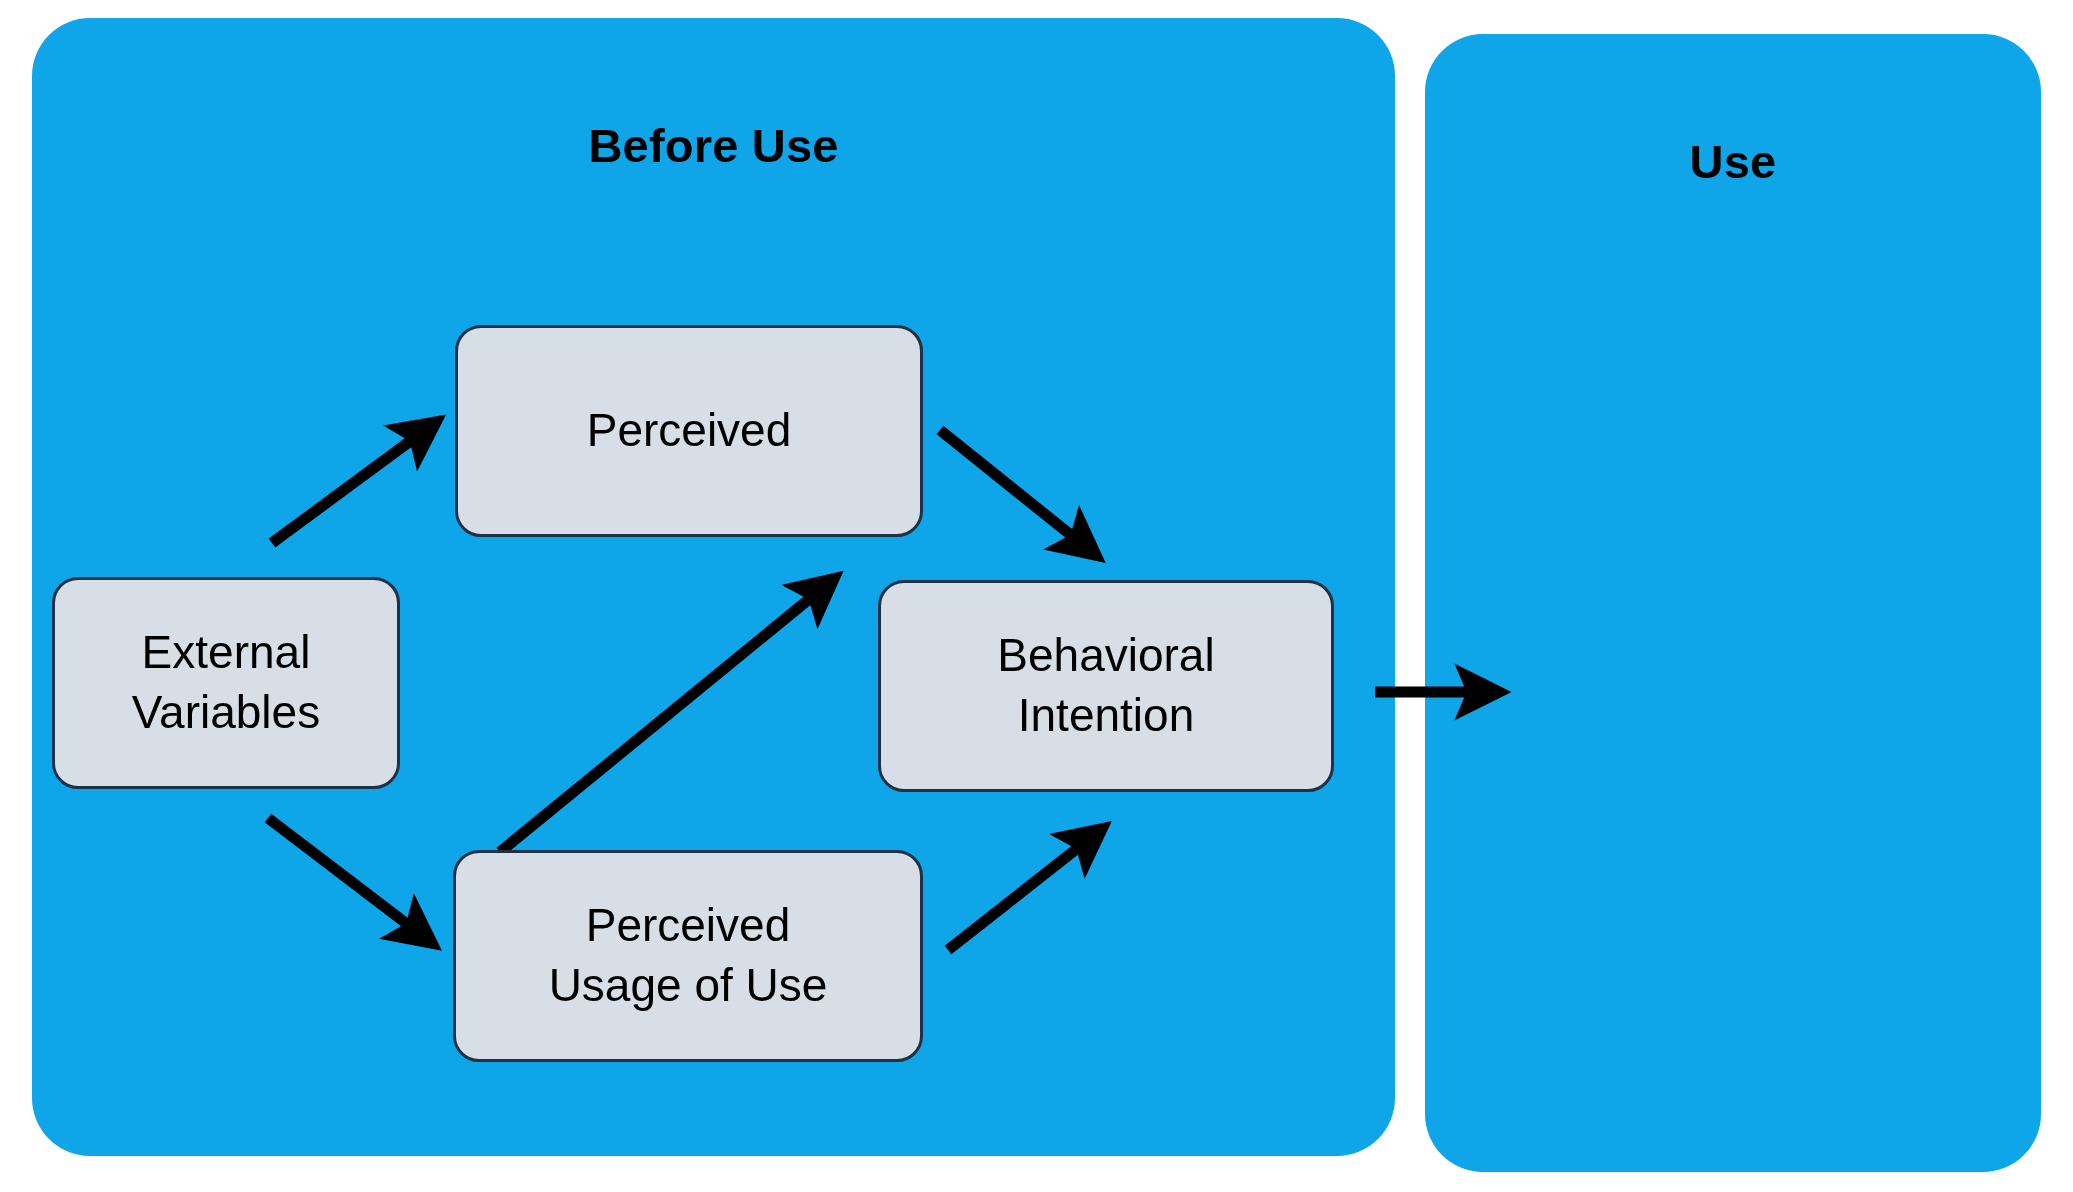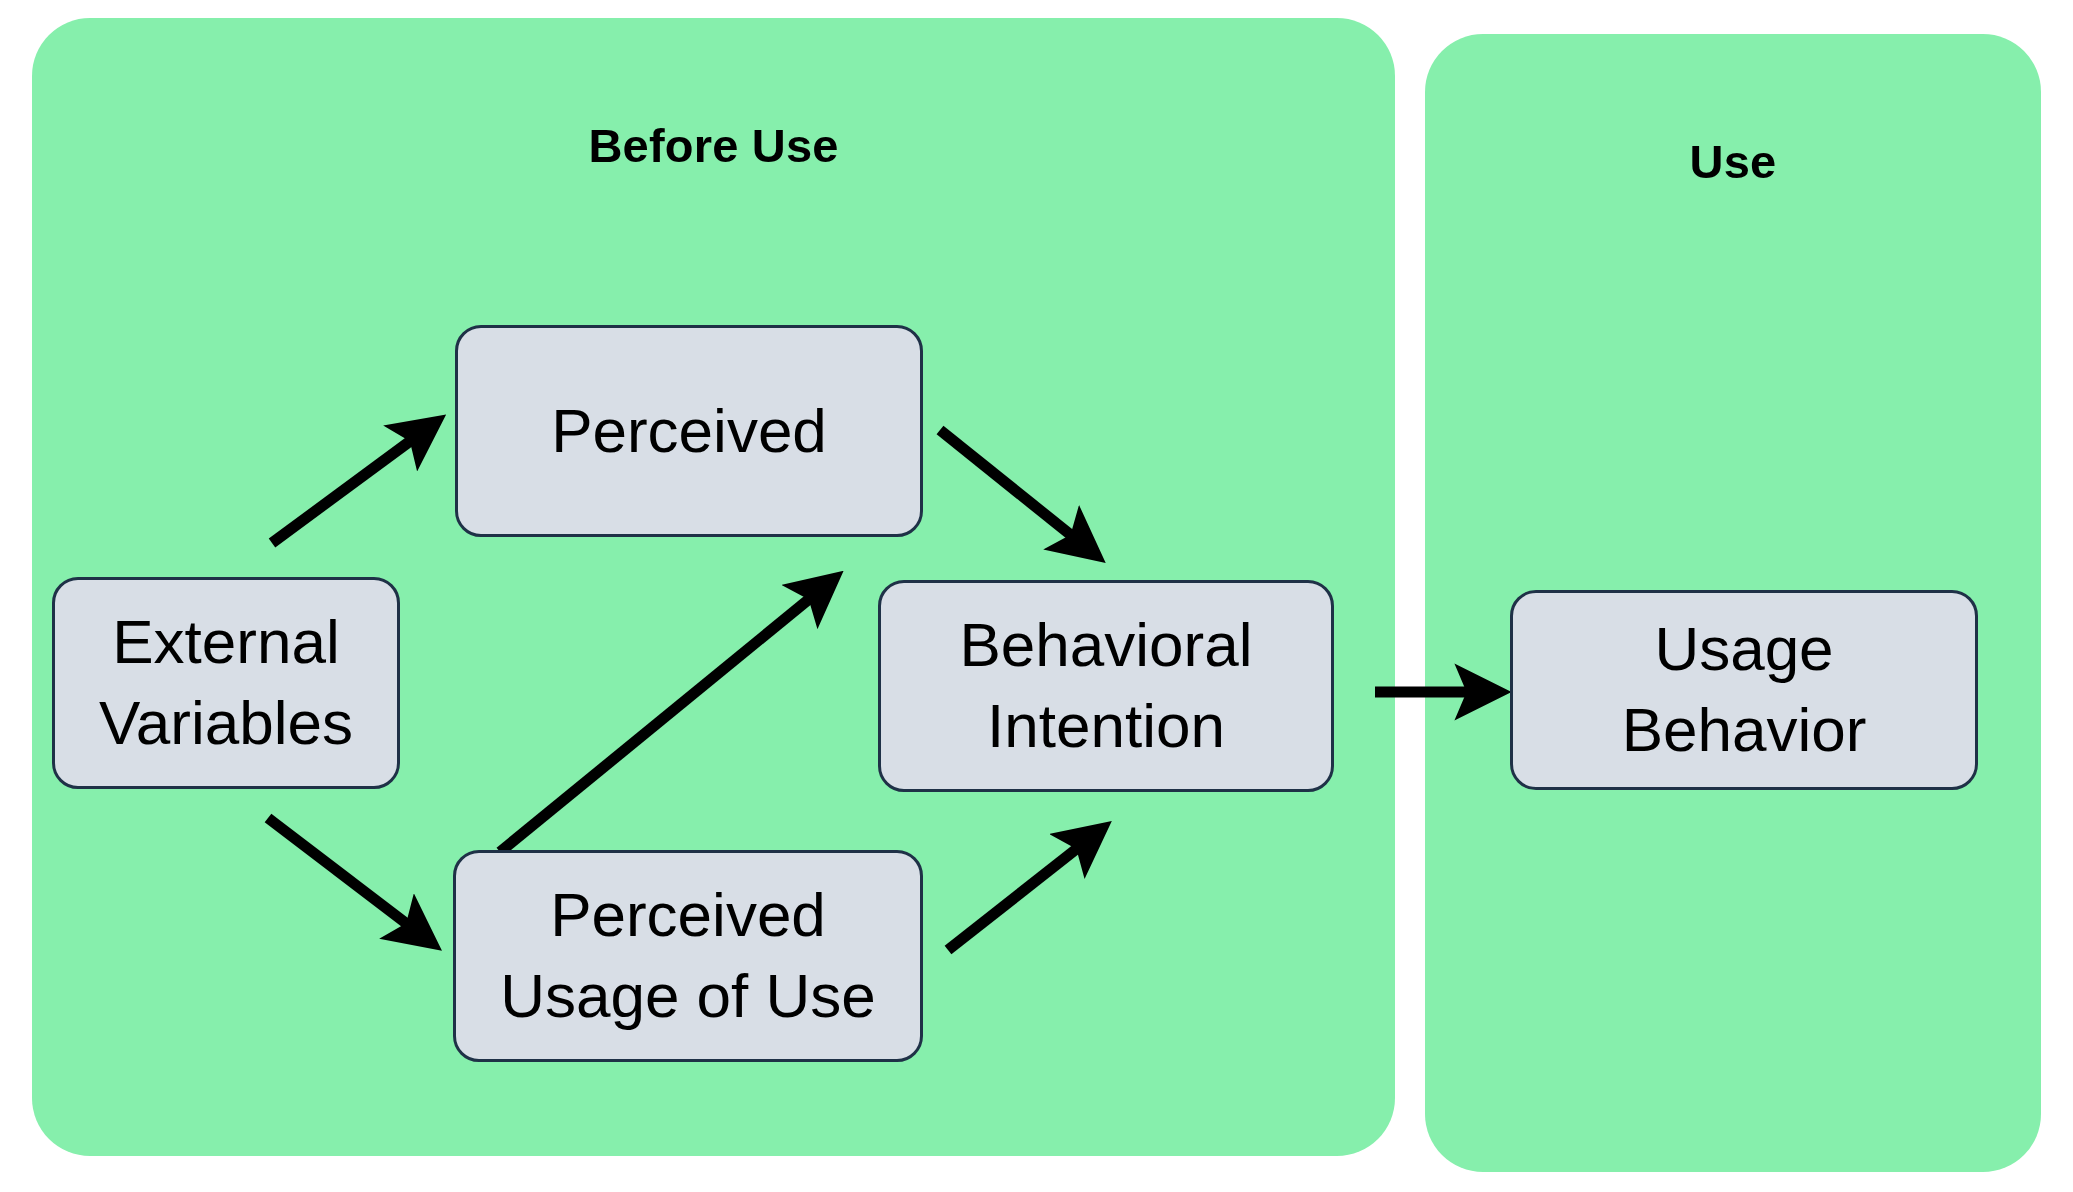--- a/index.html
+++ b/index.html
@@ -16,21 +16,21 @@
   #stage {
     position: relative;
     width: 2073px;
     height: 1192px;
     background: #ffffff;
   }
 
   
   .phase-panel {
     position: absolute;
-    background: #86efac;
+    background: #0ea5e9;
     border-radius: 58px;
     box-sizing: border-box;
   }
   #panel-before {
     left: 32px;
     top: 18px;
     width: 1363px;
     height: 1138px;
   }
   #panel-use {
@@ -57,21 +57,21 @@
     position: absolute;
     box-sizing: border-box;
     background: #d8dee6;
     border: 3px solid #1f3147;
     border-radius: 26px;
     display: flex;
     align-items: center;
     justify-content: center;
     text-align: center;
     color: #000000;
-    font-size: 62px;
+    font-size: 46px;
     line-height: 1.30;
     padding: 20px 10px;
   }
   #node-perceived-usefulness {
     left: 455px;
     top: 325px;
     width: 468px;
     height: 212px;
   }
   #node-external-variables {
@@ -151,17 +151,14 @@
   </div>
 
   <div class="node-box" id="node-behavioral-intention">
     <span><span>Behavioral</span><br><span>Intention</span></span>
   </div>
 
   <div class="node-box" id="node-perceived-ease-of-use">
     <span><span>Perceived</span><br><span>Usage of Use</span></span>
   </div>
 
-  <div class="node-box" id="node-usage-behavior">
-    <span><span>Usage</span><br><span>Behavior</span></span>
-  </div>
 
 </div>
 
 </body></html>

